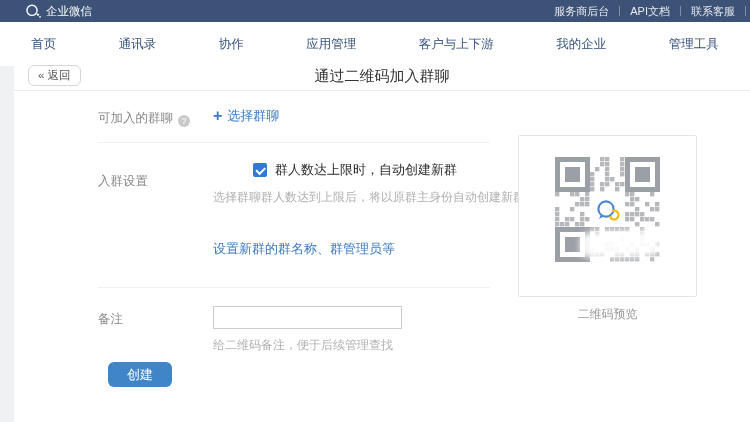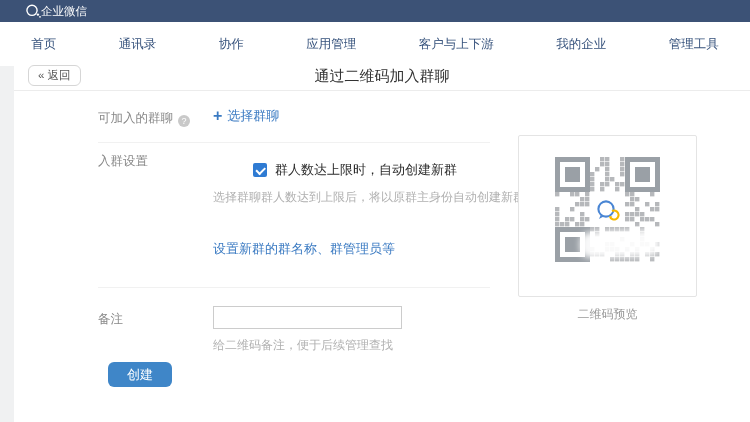--- a/index.html
+++ b/index.html
@@ -4,21 +4,21 @@
 <style>
   * { margin:0; padding:0; box-sizing:border-box; }
   html,body { width:750px; height:422px; }
   body {
     position:relative; background:#f0f1f2; overflow:hidden;
     font-family:"Liberation Sans","DejaVu Sans",sans-serif;
   }
   
   .topbar { position:absolute; top:0; left:0; right:0; height:22px; background:#3c5276;
     display:flex; align-items:center; justify-content:space-between; padding:0 4px 0 25px; }
-  .brand { display:flex; align-items:center; color:#fff; font-size:11.5px; }
+  .brand { display:flex; align-items:center; gap:5px; color:#fff; font-size:11.5px; }
   .topbar-links { display:flex; align-items:center; color:rgba(255,255,255,.88); font-size:11px; }
   .topbar-link { padding:0 10px; cursor:pointer; white-space:nowrap; }
   .topbar-sep { width:1px; height:10px; background:rgba(255,255,255,.35); }
   
   .navbar { position:absolute; top:22px; left:0; right:0; height:44px; background:#fff;
     display:flex; justify-content:space-around; align-items:stretch; }
   .nav-item { position:relative; display:flex; align-items:center; font-size:12.5px;
     color:#36527c; cursor:pointer; white-space:nowrap; }
   .nav-item.active::after { content:''; position:absolute; left:-4px; right:-4px; bottom:1px;
     height:3px; background:#2a4a74; }
@@ -66,20 +66,28 @@
 
 <div class="topbar">
   <div class="brand">
     <svg width="16" height="14" viewBox="0 0 16 14">
       <circle cx="7" cy="6.3" r="5.1" fill="none" stroke="#fff" stroke-width="1.4"></circle>
       <circle cx="12.9" cy="10.6" r="1.2" fill="#fff"></circle>
       <circle cx="15" cy="12.8" r="0.9" fill="#fff"></circle>
     </svg>
     <span>企业微信</span>
   </div>
+  <div class="topbar-links">
+    <span class="topbar-link">服务商后台</span>
+    <span class="topbar-sep"></span>
+    <span class="topbar-link">API文档</span>
+    <span class="topbar-sep"></span>
+    <span class="topbar-link">联系客服</span>
+    <span class="topbar-sep"></span>
+  </div>
 </div>
 
 <div class="navbar">
   <div class="nav-item">首页</div>
   <div class="nav-item">通讯录</div>
   <div class="nav-item">协作</div>
   <div class="nav-item">应用管理</div>
   <div class="nav-item active">客户与上下游</div>
   <div class="nav-item">我的企业</div>
   <div class="nav-item">管理工具</div>
@@ -95,21 +103,21 @@
 
   <div class="form-label" style="top:49px;">
     <span>可加入的群聊</span><span class="info-icon"></span>
   </div>
   <div class="select-group link">
     <span class="plus">+</span><span>选择群聊</span>
   </div>
 
   <div class="divider" style="top:81px;"></div>
 
-  <div class="form-label" style="top:92px;font-family:Liberation Serif, serif;">入群设置</div>
+  <div class="form-label" style="top:112px;font-family:Liberation Serif, serif;">入群设置</div>
   <div class="cb-row">
     <span class="checkbox"></span>
     <span class="cb-label">群人数达上限时，自动创建新群</span>
   </div>
   <div class="helper" style="top:128px;">选择群聊群人数达到上限后，将以原群主身份自动创建新群</div>
   <div class="settings-link link">设置新群的群名称、群管理员等</div>
 
   <div class="divider" style="top:226px;"></div>
 
   <div class="form-label" style="top:250px;">备注</div>

